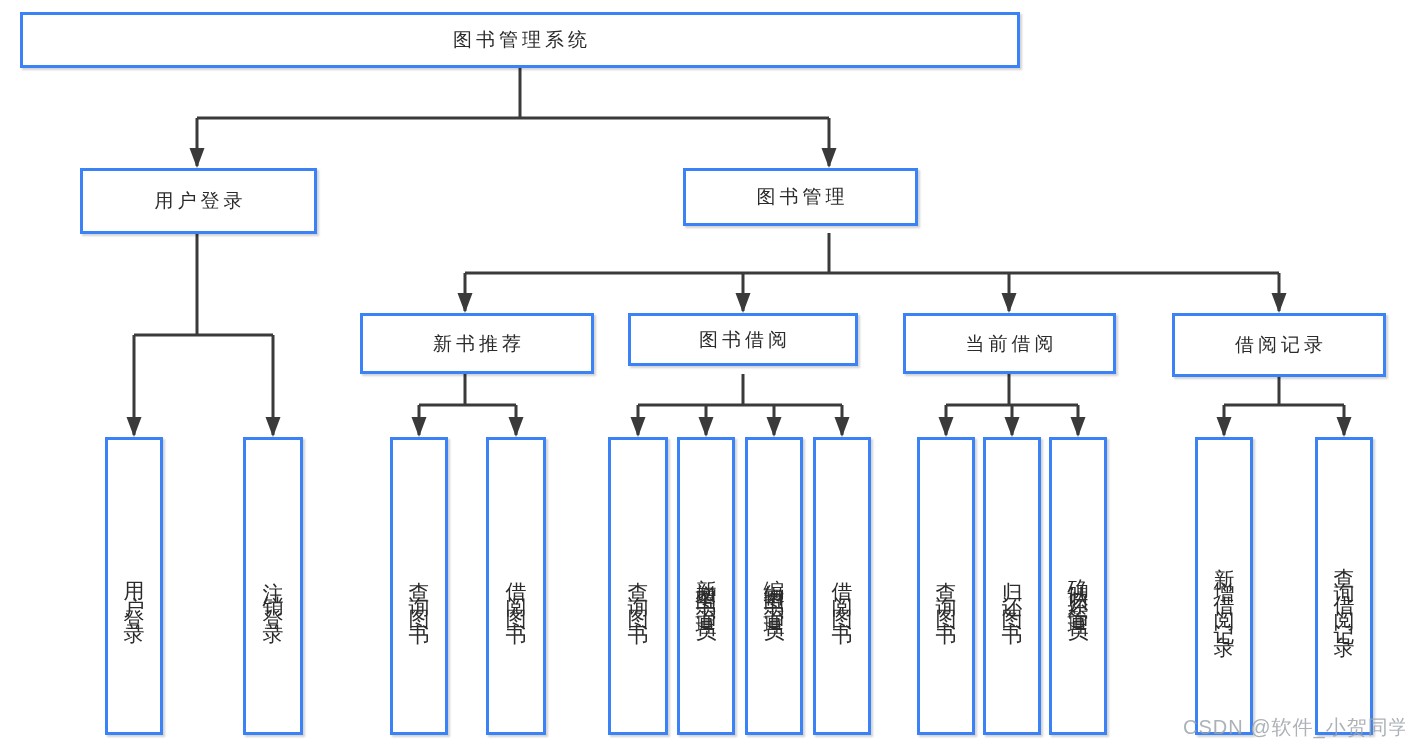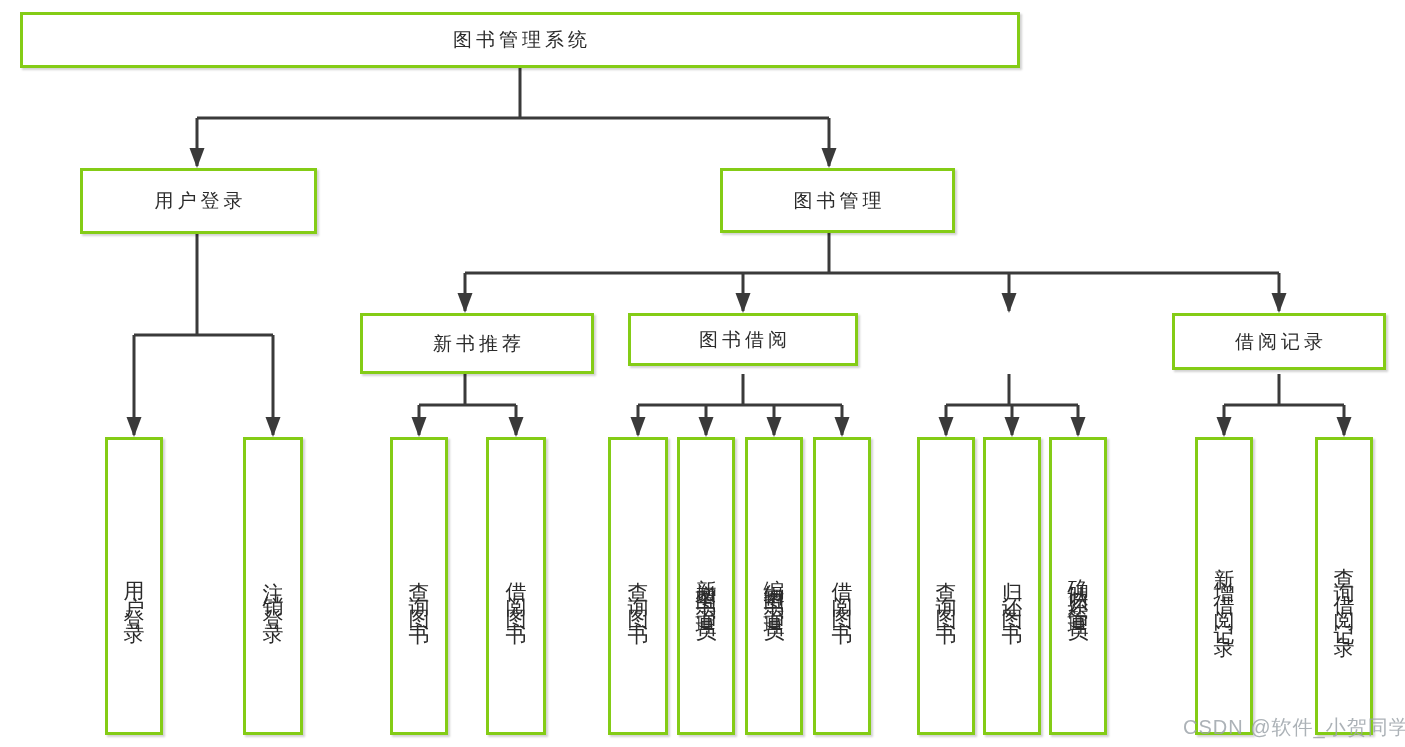--- a/index.html
+++ b/index.html
@@ -8,21 +8,21 @@
     width:1405px;height:747px;
     background:#ffffff;
     font-family:"Liberation Sans", sans-serif;
     overflow:hidden;
   }
   #connector-layer{position:absolute;left:0;top:0;z-index:1;}
   .node{
     position:absolute;
     box-sizing:border-box;
     background:#ffffff;
-    border:3px solid #84cc16;
+    border:3px solid #3b82f6;
     box-shadow:2px 2px 2px rgba(0,0,0,0.18);
     display:flex;
     align-items:center;
     justify-content:center;
     z-index:2;
   }
   .node span{
     color:#2b2b2b;
     white-space:nowrap;
   }
@@ -91,31 +91,34 @@
     </g>
   </svg>
 
   <div class="node h" style="left:20px;top:12px;width:1000px;height:56px">
     <span>图书管理系统</span>
   </div>
 
   <div class="node h" style="left:80px;top:168px;width:237px;height:66px">
     <span>用户登录</span>
   </div>
-  <div class="node h" style="left:720px;top:168px;width:235px;height:65px">
+  <div class="node h" style="left:683px;top:168px;width:235px;height:58px">
     <span>图书管理</span>
   </div>
 
   <div class="node h" style="left:360px;top:313px;width:234px;height:61px">
     <span>新书推荐</span>
   </div>
   <div class="node h" style="left:628px;top:313px;width:230px;height:53px">
     <span>图书借阅</span>
   </div>
-  <div class="node h" style="left:1172px;top:313px;width:214px;height:57px">
+  <div class="node h" style="left:903px;top:313px;width:213px;height:61px">
+    <span>当前借阅</span>
+  </div>
+  <div class="node h" style="left:1172px;top:313px;width:214px;height:64px">
     <span>借阅记录</span>
   </div>
 
   <div class="node v" style="left:105px;top:437px;width:58px;height:298px">
     <span>用户登录</span>
   </div>
   <div class="node v" style="left:243px;top:437px;width:60px;height:298px">
     <span>注销登录</span>
   </div>
 

